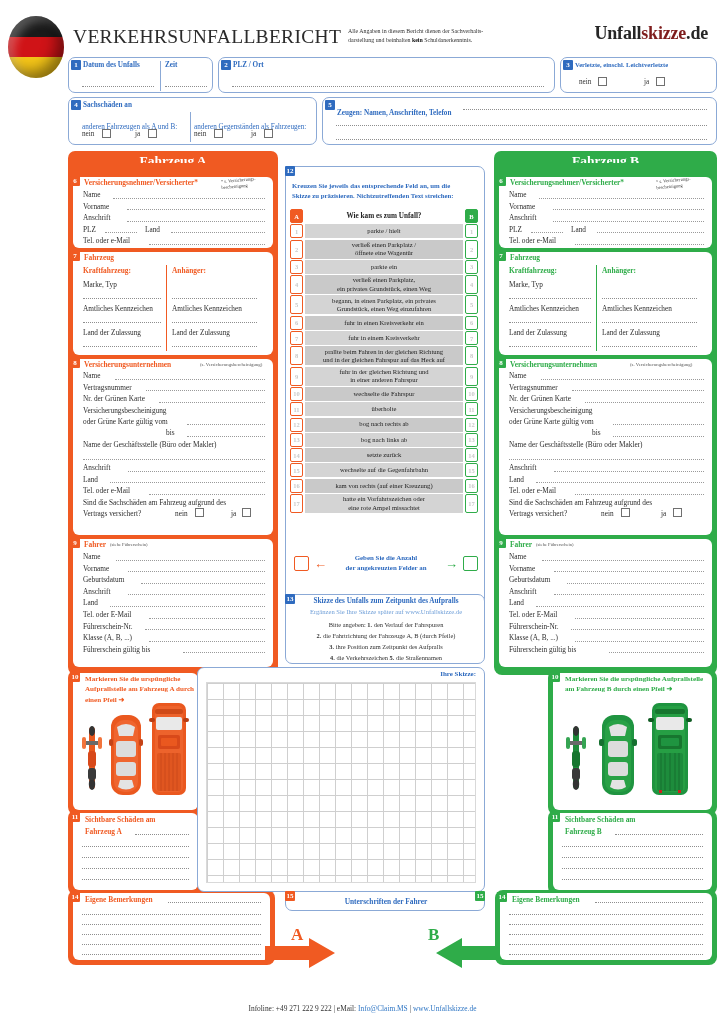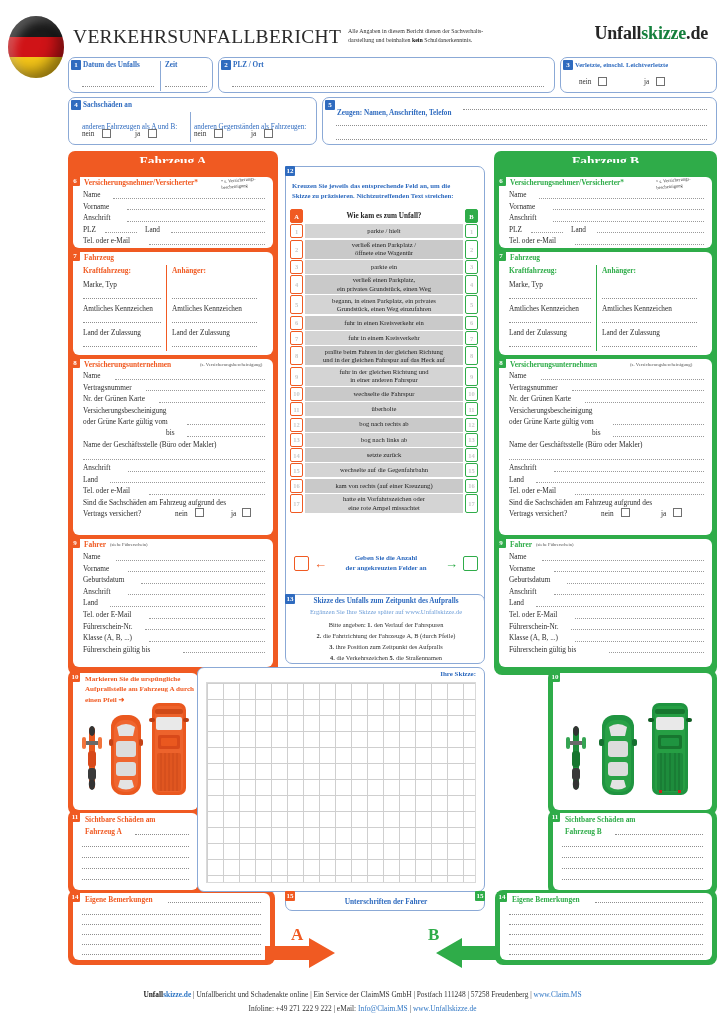--- a/index.html
+++ b/index.html
@@ -26,21 +26,21 @@
   }
   .title-note {
     position: absolute; left: 348px; top: 27px; width: 175px;
     font-size: 5.9px; color: #333; line-height: 1.5; text-align: justify;
   }
   .title-note b { color: #111; }
   .brand {
     position: absolute; right: 17px; top: 23px;
     font-size: 18px; font-weight: bold; color: #262626; letter-spacing: -0.2px;
   }
-  .brand .blue { color: #15803d; }
+  .brand .blue { color: #7f1d1d; }
 
   
   .bbox {
     position: absolute; border: 1px solid #8ba9d6; border-radius: 7px;
     background: #fff;
   }
   .num {
     position: absolute; width: 10px; height: 10px; line-height: 10px;
     text-align: center; font-size: 7px; font-weight: bold; color: #fff;
     background: #2f6bbf; border-radius: 1px;
@@ -739,20 +739,26 @@
       <div class="fieldrow">
           <span class="lab">Führerschein gültig bis</span>
           <span class="ln" style="left:100px; right:0;"></span>
         </div>
     </div>
   </div>
 
   <div class="sidepanel panelB" style="left:548px; top:670px; width:169px; height:145px;"></div>
   <div class="wcard" style="left:553px; top:673px; width:159px; height:137px;">
     <div class="num g" style="left:-3px; top:-1px;">10</div>
+    <div class="ttlB" style="position:absolute; left:12px; top:1px; line-height:1.45; width:143px; font-size:7.1px;">
+      <span>Markieren Sie die urspüngliche</span>
+      <span>Aufprallstelle am Fahrzeug B</span>
+      <span>durch einen Pfeil</span>
+      <span>➜</span>
+    </div>
     <svg class="vehimg" style="left:12px; top:48px;" width="22" height="76" viewBox="0 0 22 76">
       <rect x="8" y="6" width="6" height="62" rx="3" fill="#1e8b3a"></rect>
       <rect x="2" y="20" width="18" height="4" rx="2" fill="#6a6a6a"></rect>
       <rect x="1" y="16" width="4" height="12" rx="2" fill="#35a452"></rect>
       <rect x="17" y="16" width="4" height="12" rx="2" fill="#35a452"></rect>
       <ellipse cx="11" cy="10" rx="3" ry="5" fill="#333"></ellipse>
       <ellipse cx="11" cy="63" rx="3.2" ry="6" fill="#333"></ellipse>
       <rect x="7" y="30" width="8" height="16" rx="3" fill="#17762f"></rect>
       <rect x="7" y="47" width="8" height="12" rx="3" fill="#3a3a3a"></rect>
     </svg>
@@ -807,20 +813,17 @@
     <div class="dots" style="position:absolute; left:95px; top:9px; width:108px;"></div>
     <div class="dots" style="position:absolute; left:9px; top:21px; width:194px;"></div>
     <div class="dots" style="position:absolute; left:9px; top:31px; width:194px;"></div>
     <div class="dots" style="position:absolute; left:9px; top:41px; width:194px;"></div>
     <div class="dots" style="position:absolute; left:9px; top:51px; width:194px;"></div>
     <div class="dots" style="position:absolute; left:9px; top:61px; width:194px;"></div>
   </div>
 
   <div class="footer">
     <div>
-      <b>Unfall</b><b class="bblue">skizze.de</b><span> | Unfallbericht und Schadenakte online | Ein Service der ClaimMS GmbH | Postfach 111248 | 57258 Freudenberg | </span><span class="lnk">www.Claim.MS</span>
-    </div>
-    <div>
       <span>Infoline: +49 271 222 9 222 | eMail: </span><span class="lnk">Info@Claim.MS</span><span> | </span><span class="lnk">www.Unfallskizze.de</span>
     </div>
   </div>
 
 </div>
 
 </body></html>

